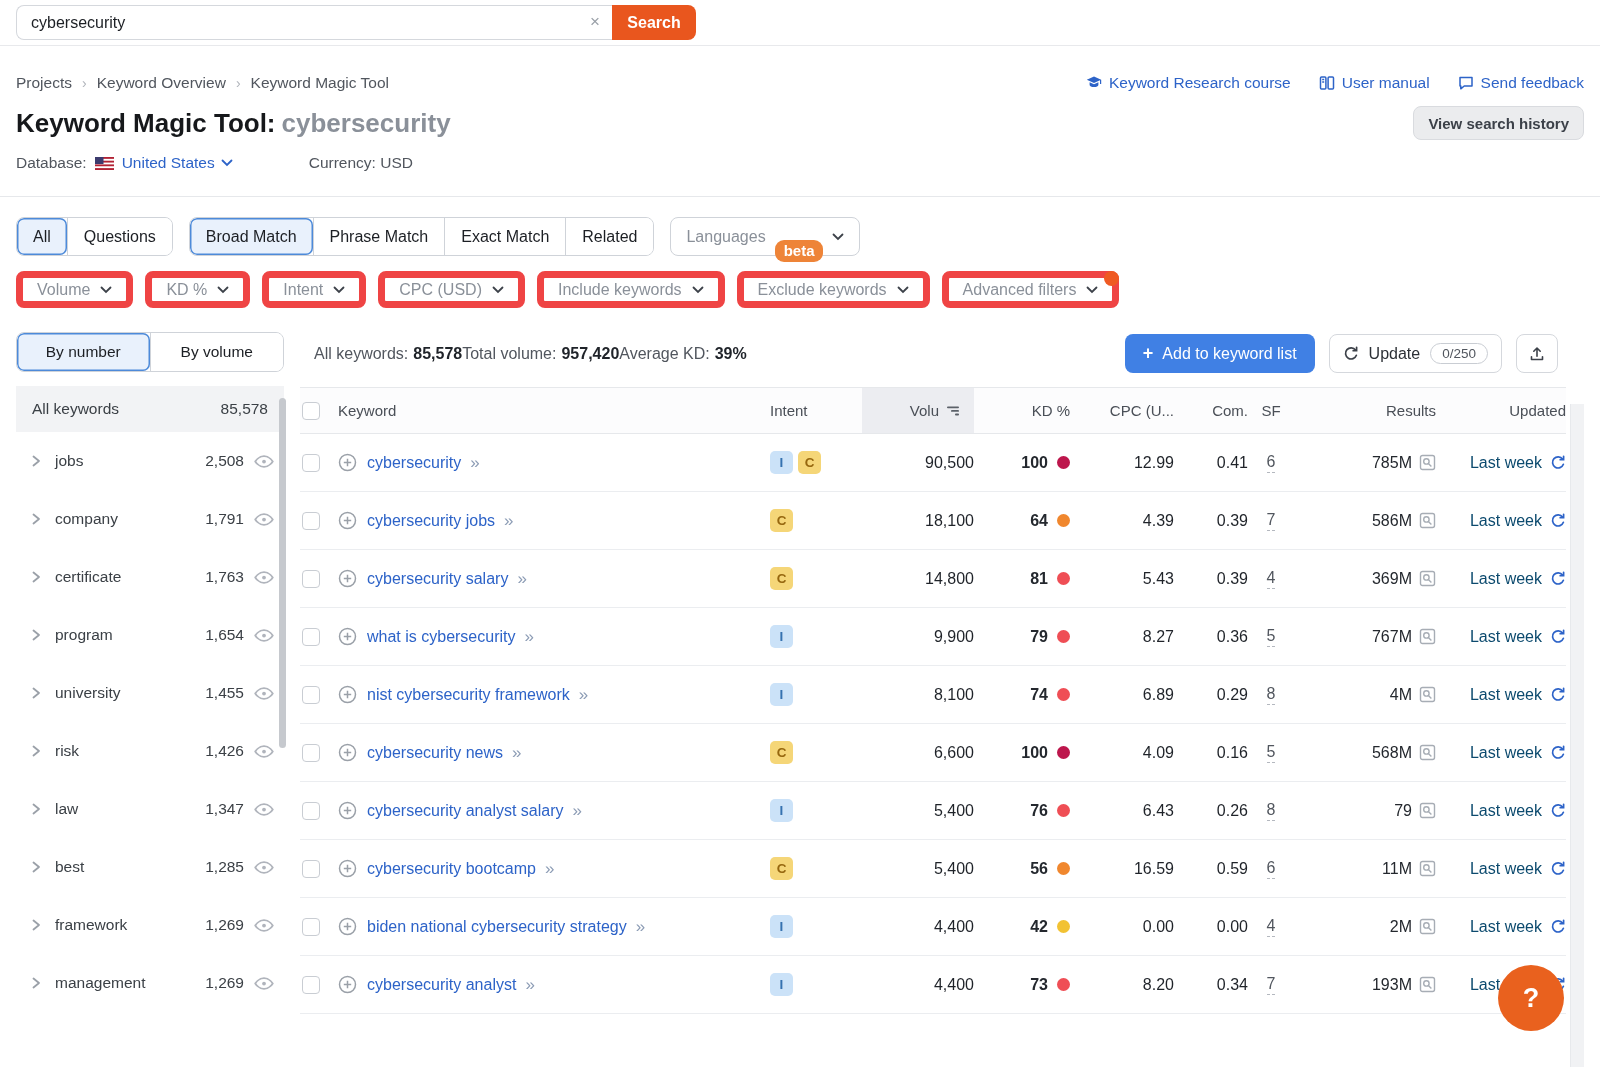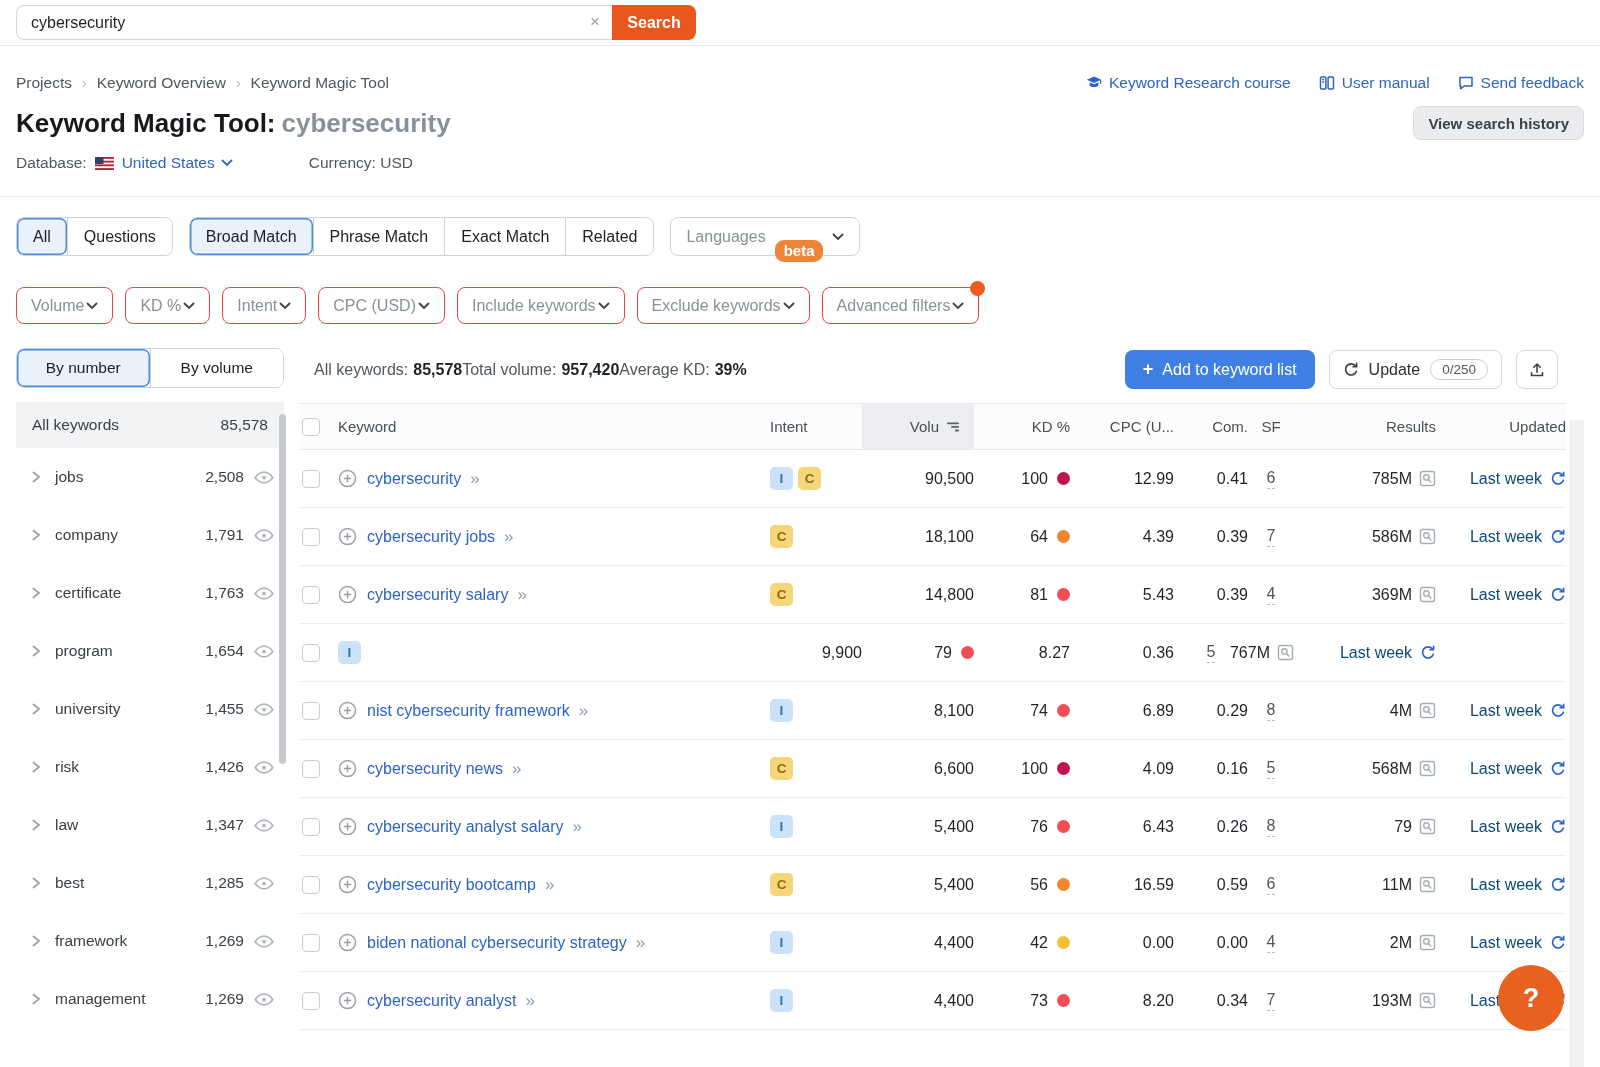--- a/index.html
+++ b/index.html
@@ -46,22 +46,22 @@
   .tab-cell.selected { background:#e9f1fc; box-shadow:inset 0 0 0 1.5px #4d8ad9; border-radius:7px; }
   .lang-btn { display:flex; align-items:center; gap:9px; border:1px solid #cfd3d9; border-radius:8px;
     height:39px; padding:0 15px; cursor:pointer; background:#fff; }
   .lang-label { color:#8a9099; font-size:16px; }
   .beta-badge { background:#ee8438; color:#fff; font-size:15px; font-weight:bold;
     padding:2.5px 9px; border-radius:9px;margin-top:28px; }
   .chev { color:#3c4149; width:12px; height:8px; flex-shrink:0; }
 
   
   .filters-row { display:flex; gap:12px; padding:0 16px; margin-top:15px; }
-  .filter-btn { position:relative; display:flex; align-items:center; gap:2px; height:37px;
-    border:1px solid #ef4444; border-radius:8px; padding:0 14px; background:#fff; cursor:pointer;margin-top:16px; }
+  .filter-btn { position:relative; display:flex; align-items:center; gap:10px; height:37px;
+    border:7px solid #ef4444; border-radius:8px; padding:0 14px; background:#fff; cursor:pointer; }
   .filter-label { color:#8a9099; font-size:16px; }
   .filter-dot { position:absolute; top:-7px; right:-7px; width:15px; height:15px; border-radius:50%;
     background:#ef5a23; display:none; }
   .filter-btn.has-dot .filter-dot { display:block; }
 
   
   .content { display:flex; padding:0 16px; margin-top:24px; align-items:flex-start; }
 
   
   .sidebar { width:268px; flex-shrink:0; position:relative; }
@@ -114,21 +114,21 @@
   .plus-circle { width:19px; height:19px; color:#9aa0a8; flex-shrink:0; cursor:pointer; }
   .kw-wrap { max-width:300px; line-height:1.4; }
   .kw-link { color:#2d63c8; cursor:pointer; }
   .kw-arrow { color:#8c9cb5; margin-left:9px; letter-spacing:-2px; cursor:pointer; font-size:17px; }
   .c-intent { gap:5px; }
   .intent-badge { width:23px; height:23px; border-radius:5px; display:flex; align-items:center;
     justify-content:center; font-size:13.5px; font-weight:bold; }
   .intent-I { background:#cbe2f8; color:#3572b0; }
   .intent-C { background:#f5d678; color:#96670f; }
   .c-num { justify-content:flex-end; color:#1f2329; }
-  .c-kd { justify-content:flex-end; gap:9px; }
+  .c-kd { justify-content:flex-end; gap:9px;font-weight:bold; }
   .kd-dot { width:13px; height:13px; border-radius:50%; flex-shrink:0; }
   .c-sf { justify-content:center; }
   .sf-val { color:#51565e; border-bottom:1px dashed #b4b8bf; padding-bottom:1px; cursor:pointer; }
   .c-res { justify-content:flex-end; gap:7px; }
   .serp { width:17px; height:17px; color:#a7adb5; cursor:pointer; flex-shrink:0; }
   .c-upd { justify-content:flex-end; gap:8px; color:#0c4a6e; }
   .refresh { width:16px; height:16px; color:#2d63c8; cursor:pointer; flex-shrink:0; }
   .tbl-scroll { position:absolute; right:0; top:72px; bottom:-400px; width:14px; background:#f1f2f4;
     border-left:1px solid #e7e9ec; }
 
@@ -620,20 +620,29 @@
               <path d="M13.4 9.3A5.6 5.6 0 1 1 12.6 4"></path>
               <path d="M13.6 1.3v3.4h-3.4"></path>
             </svg>
     </div>
   </div>
 
   <div class="trow grid">
     <div class="cell c-check">
             <span class="checkbox"></span>
           </div>
+    <div class="cell c-kw">
+      <svg class="plus-circle" viewBox="0 0 19 19" fill="none" stroke="currentColor" stroke-width="1.5">
+              <circle cx="9.5" cy="9.5" r="8"></circle>
+              <path d="M9.5 5.8v7.4M5.8 9.5h7.4"></path>
+            </svg>
+      <span class="kw-wrap">
+        <span class="kw-link">what is cybersecurity</span><span class="kw-arrow">»</span>
+      </span>
+    </div>
     <div class="cell c-intent">
             <span class="intent-badge intent-I">I</span>
           </div>
     <div class="cell c-num c-vol">9,900</div>
     <div class="cell c-kd">
       <span class="kd-val">79</span>
       <span class="kd-dot" style="background: rgb(239, 78, 85);"></span>
     </div>
     <div class="cell c-num c-cpc">8.27</div>
     <div class="cell c-num c-com">0.36</div>

